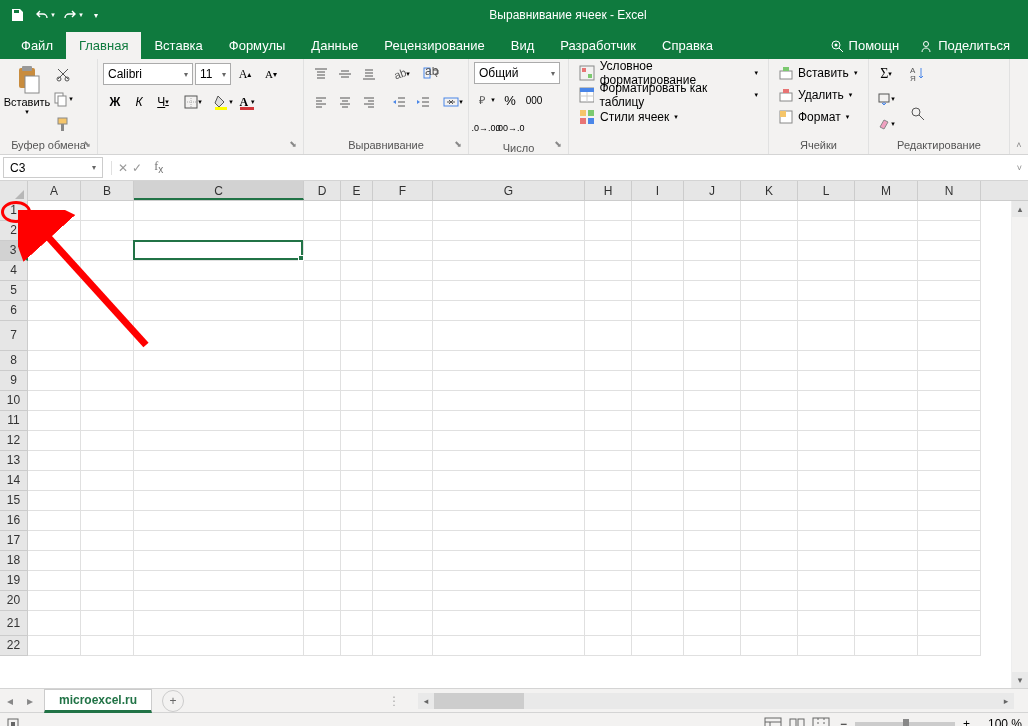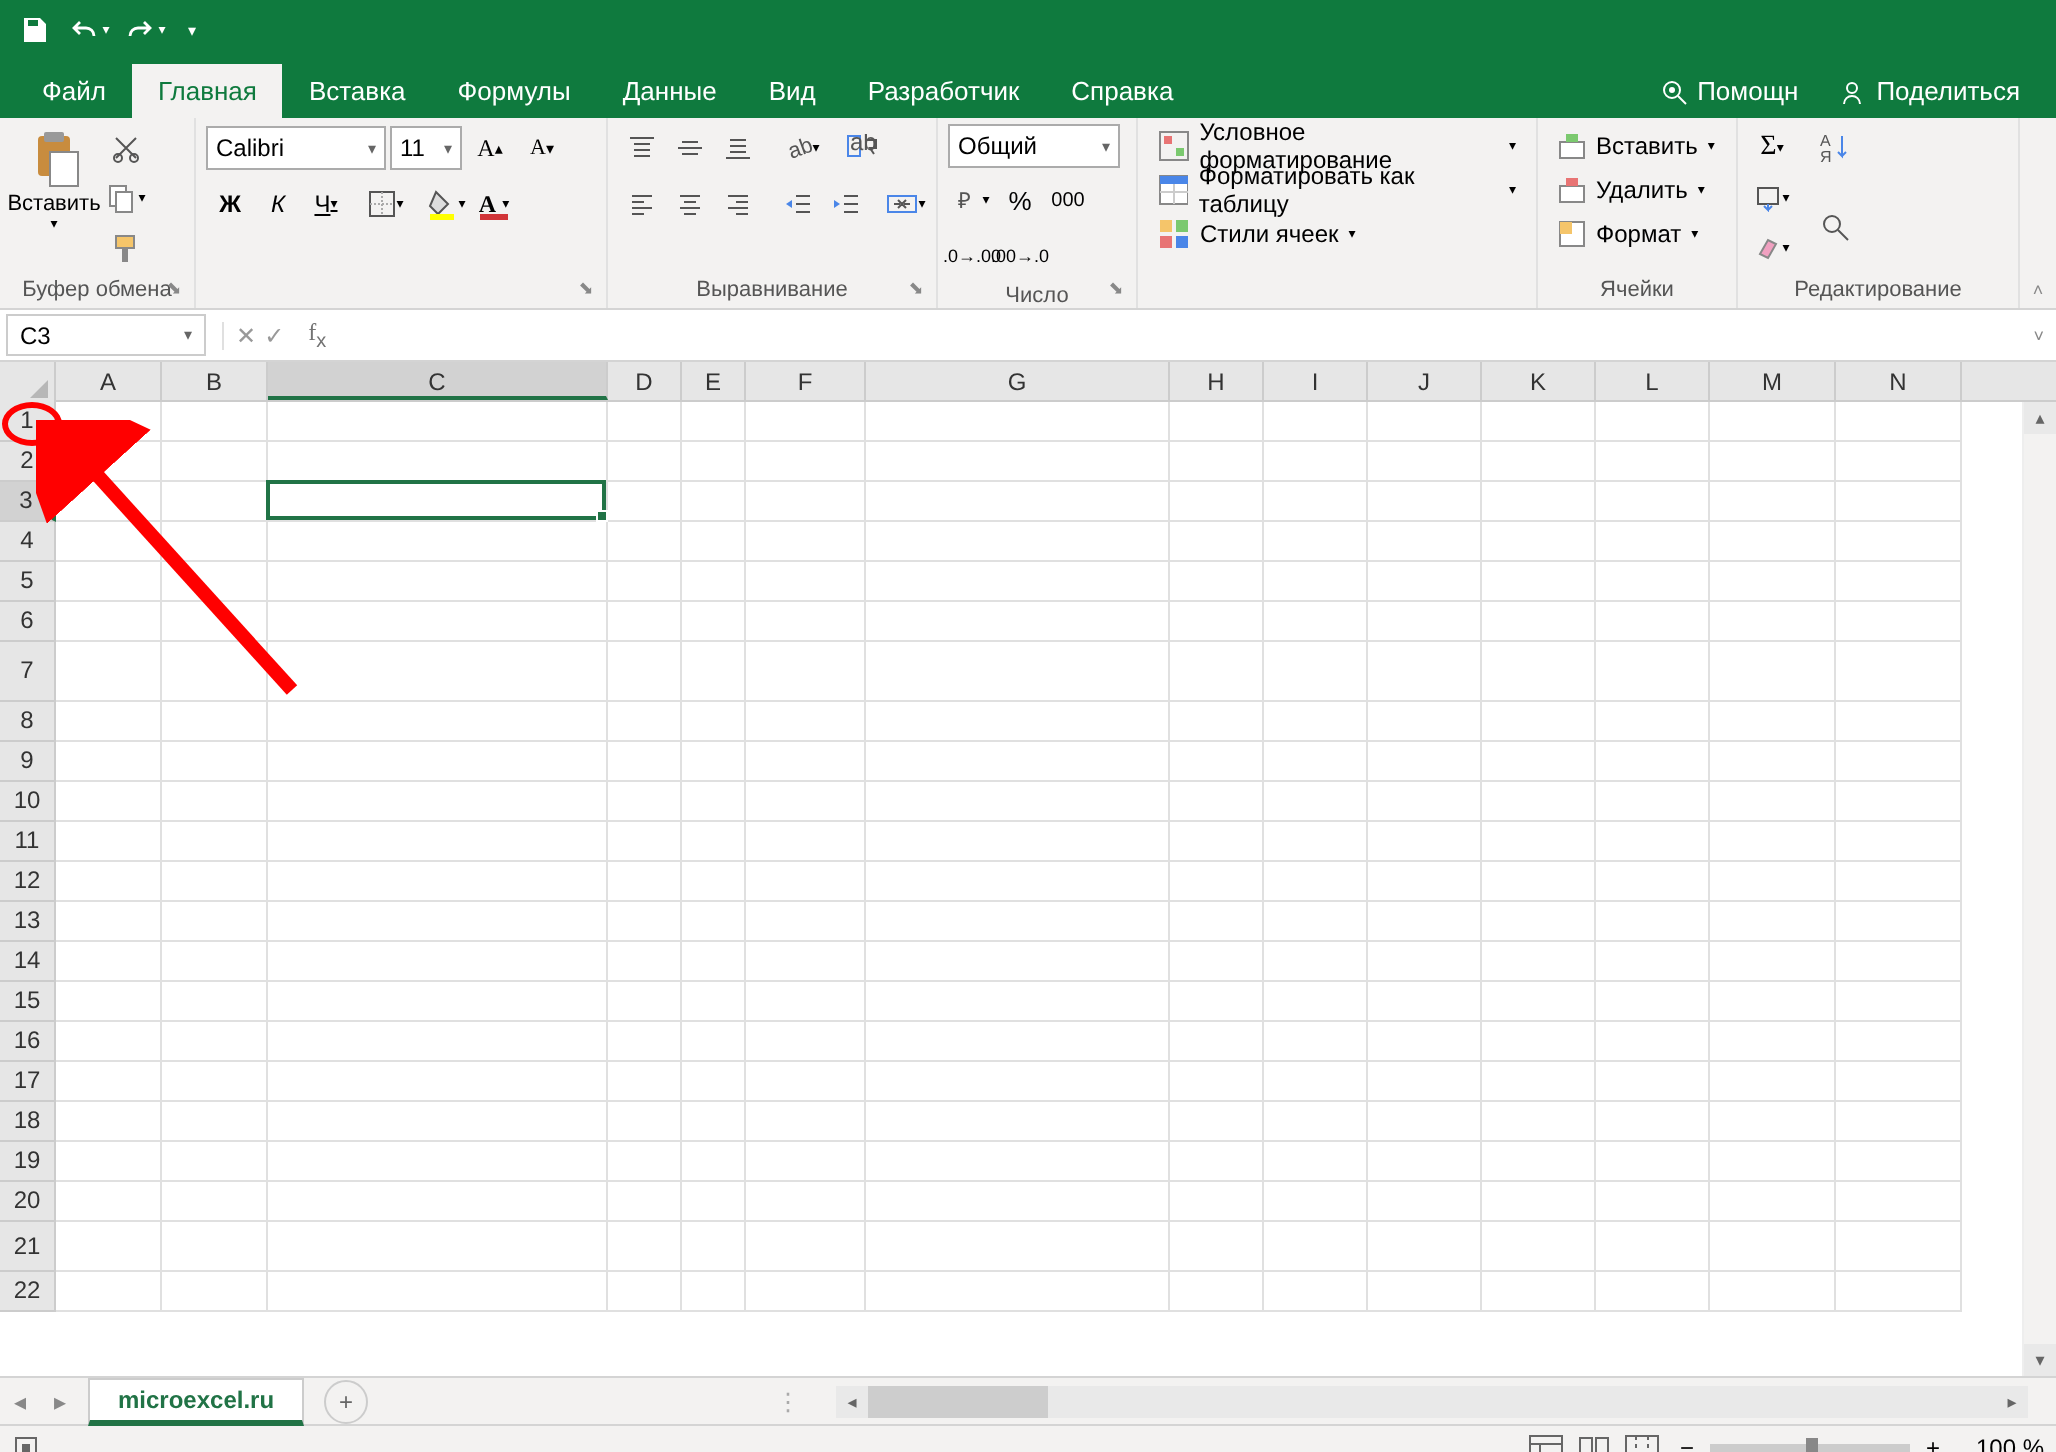--- a/index.html
+++ b/index.html
@@ -89,29 +89,31 @@
     <div class="qat-btn">
         <svg width="14" height="14" viewBox="0 0 14 14">
           <path fill="none" stroke="#fff" stroke-width="1.4" d="M9 3l3 3-3 3 M12 6H6a4 4 0 0 0-4 4"></path>
         </svg>
         <span style="font-size:7px;margin-left:2px">▾</span>
       </div>
     <div class="qat-btn" style="width:16px">
         <span style="font-size:8px">▾</span>
       </div>
   </div>
+  <div class="title-center">Выравнивание ячеек  -  Excel</div>
 </div>
 
 <div class="ribbon-tabs">
   <div id="tabs-container" style="display:flex">
       <div class="rtab">Файл</div>
       <div class="rtab active">Главная</div>
       <div class="rtab">Вставка</div>
       <div class="rtab">Формулы</div>
       <div class="rtab">Данные</div>
+      <div class="rtab">Рецензирование</div>
       <div class="rtab">Вид</div>
       <div class="rtab">Разработчик</div>
       <div class="rtab">Справка</div>
     </div>
   <div class="rtab-right">
     <div class="rt-icon">
         <svg width="14" height="14">
           <circle cx="6" cy="6" r="4" fill="none" stroke="#fff"></circle>
           <circle cx="6" cy="6" r="1.5" fill="#fff"></circle>
           <line x1="9" y1="9" x2="13" y2="13" stroke="#fff"></line>

